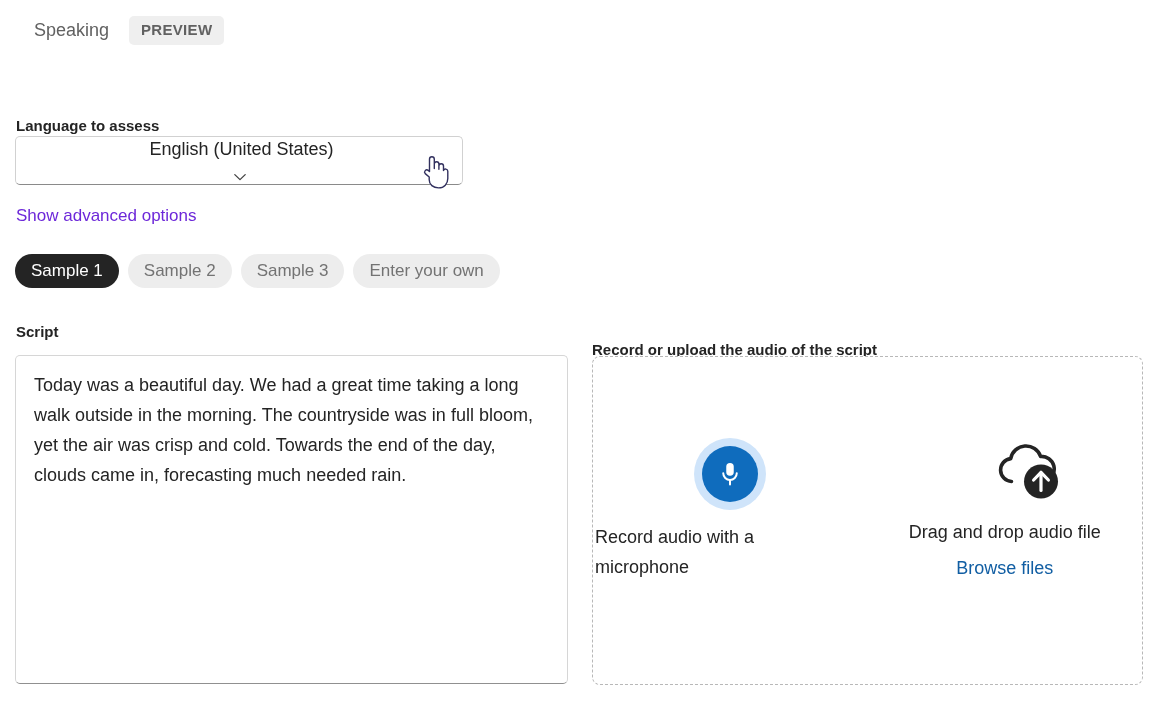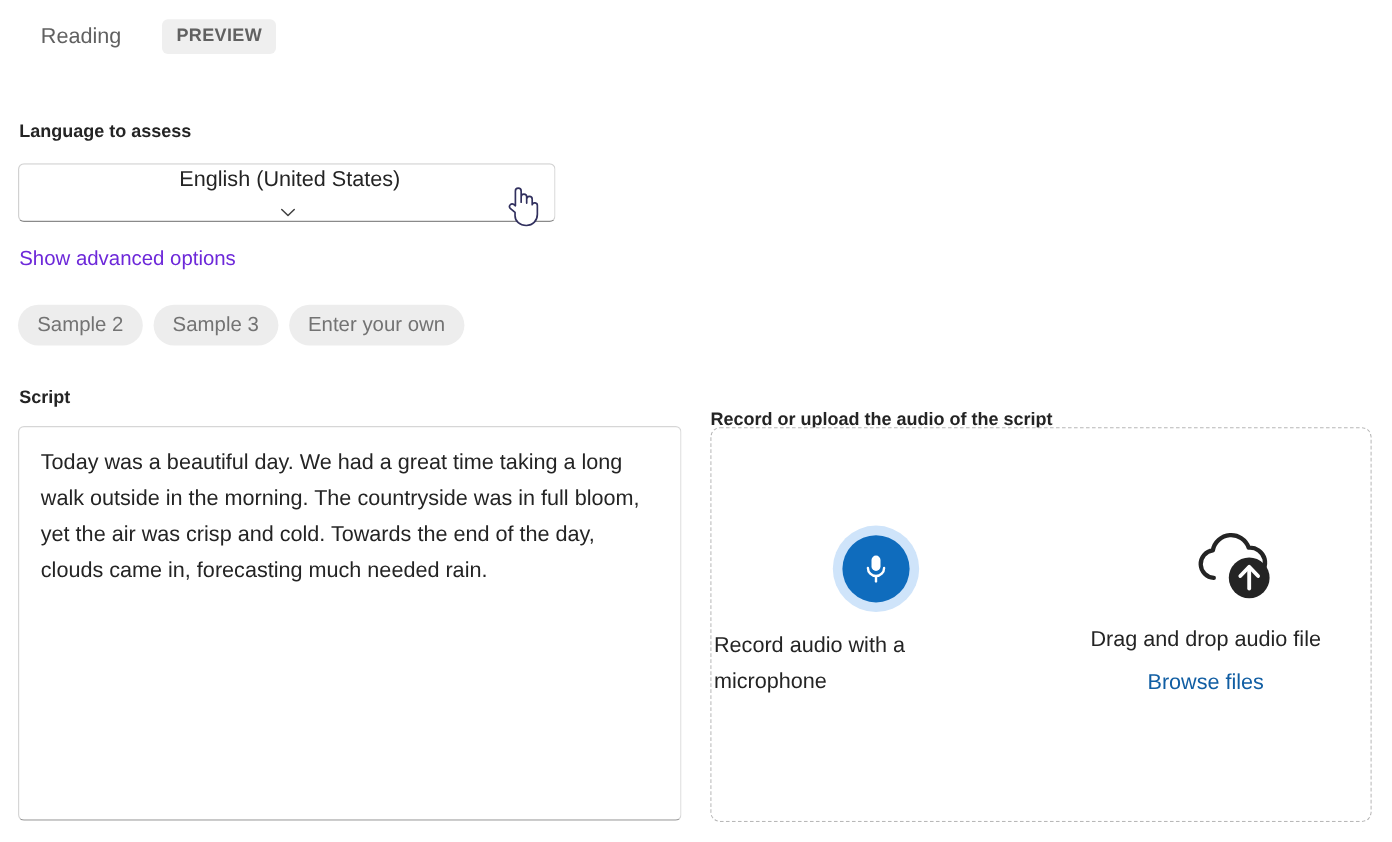--- a/index.html
+++ b/index.html
@@ -48,21 +48,21 @@
   .tab.active .tab-underline {
     position: absolute;
     left: 18px;
     right: 18px;
     bottom: 5px;
     height: 3px;
     border-radius: 2px;
     background: #1267b4;
   }
   .preview-badge {
-    margin-left: 16px;
+    margin-left: 2px;
     margin-bottom: 10px;
     padding: 5px 12px 6px 12px;
     background: #efefef;
     border-radius: 5px;
     font-size: 15px;
     font-weight: bold;
     letter-spacing: 0.3px;
     color: #616161;
     line-height: 18px;
   }
@@ -72,21 +72,21 @@
     font-size: 15px;
     font-weight: bold;
     color: #242424;
     line-height: 20px;
   }
 
   
   .lang-label {
     position: absolute;
     left: 16px;
-    top: 100px;
+    top: 116px;
   }
   .dropdown {
     position: absolute;
     left: 15px;
     top: 136px;
     width: 448px;
     height: 49px;
     background: #ffffff;
     border: 1px solid #d1d1d1;
     border-bottom: 1px solid #8a8a8a;
@@ -273,21 +273,21 @@
     cursor: pointer;
   }
 </style>
 </head>
 <body>
 
 <div class="page">
 
   <div class="tabbar">
     <div class="tab inactive">
-      <span>Reading</span>
+      <span>Speaking</span>
     </div>
     <div class="preview-badge">PREVIEW</div>
   </div>
 
   <div class="field-label lang-label">Language to assess</div>
 
   <div class="dropdown">
     <span class="dropdown-value">English (United States)</span>
     <span class="chev">
       <svg width="14" height="14" viewBox="0 0 14 14">
@@ -298,20 +298,21 @@
 
   <div class="cursor">
     <svg width="34" height="40" viewBox="0 0 34 40">
       <path d="M10.5 20.5 L10.5 8.2 a2.4 2.4 0 0 1 4.8 0 L15.3 17.5 L15.3 13.0 a2.3 2.3 0 0 1 4.6 0 L19.9 18.2 L19.9 15.0 a2.3 2.3 0 0 1 4.6 0 L24.5 19.6 a2.2 2.2 0 0 1 4.3 0.7 L28.8 27.5 c0 5.2 -3.6 9.4 -9.2 9.4 c-5.4 0 -9.4 -3.4 -9.4 -8.2 L10.2 26.0 L6.2 22.6 a2.2 2.2 0 0 1 3.0 -3.2 Z" fill="#ffffff" stroke="#31305e" stroke-width="1.4" stroke-linejoin="round"></path>
     </svg>
   </div>
 
   <div class="adv-link">Show advanced options</div>
 
   <div class="pills">
+    <div class="pill selected">Sample 1</div>
     <div class="pill unselected">Sample 2</div>
     <div class="pill unselected">Sample 3</div>
     <div class="pill unselected">Enter your own</div>
   </div>
 
   <div class="field-label script-head">Script</div>
   <div class="script-box">
     <p class="script-text">Today was a beautiful day. We had a great time taking a long walk outside in the morning. The countryside was in full bloom, yet the air was crisp and cold. Towards the end of the day, clouds came in, forecasting much needed rain.</p>
   </div>
 

